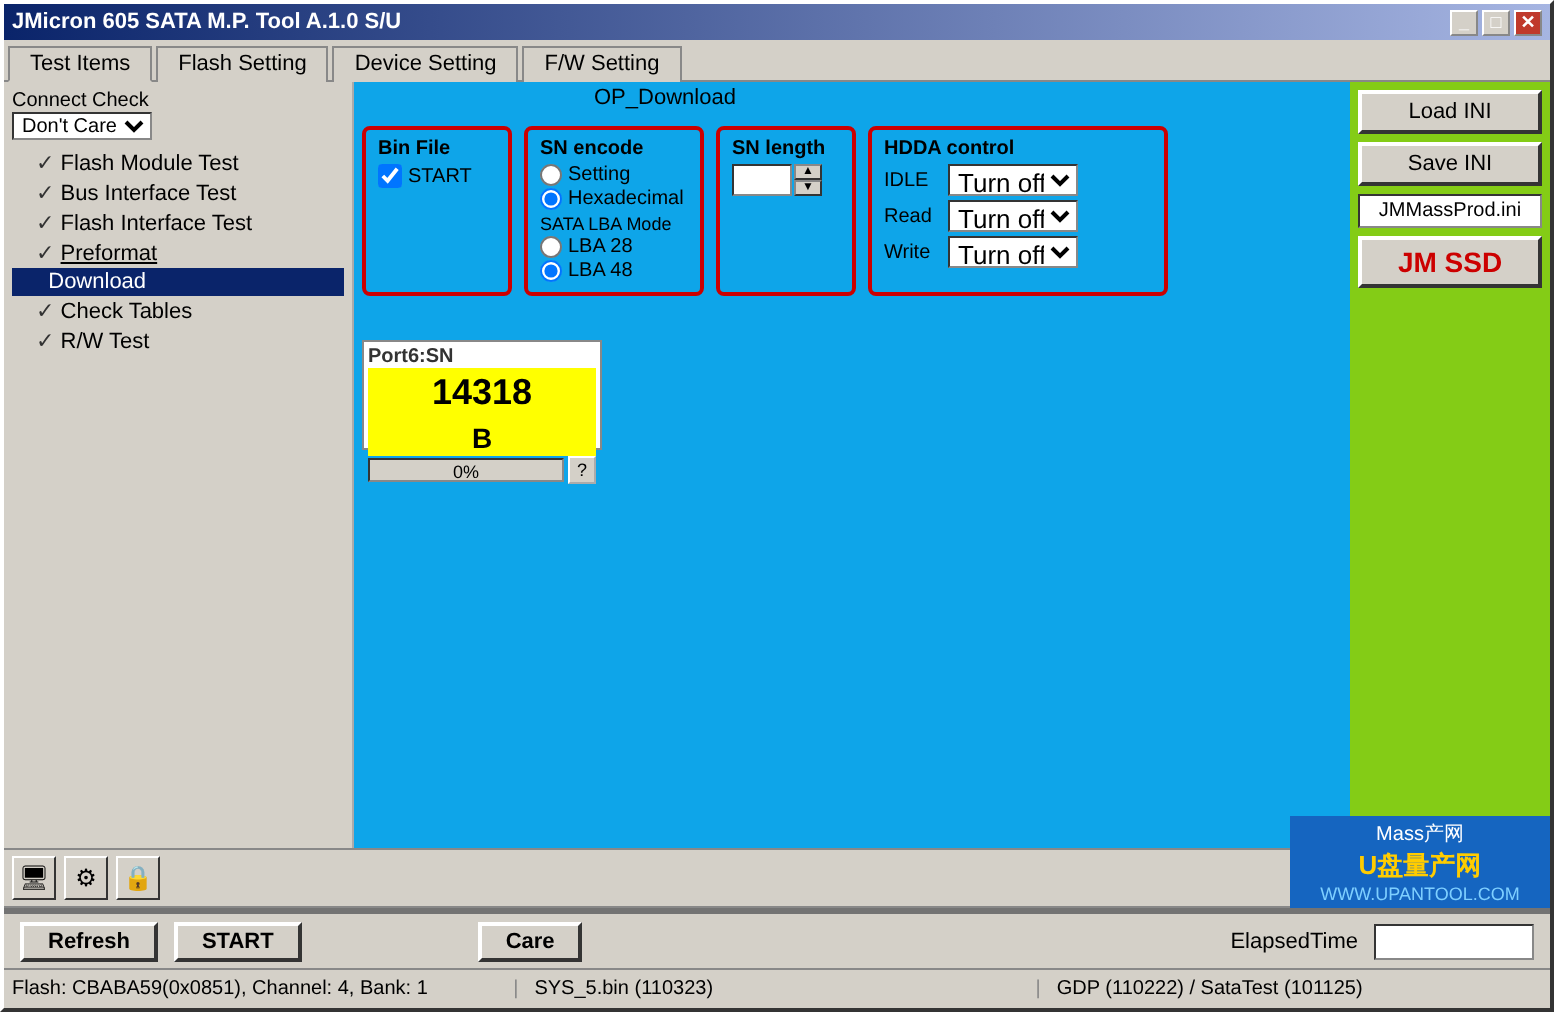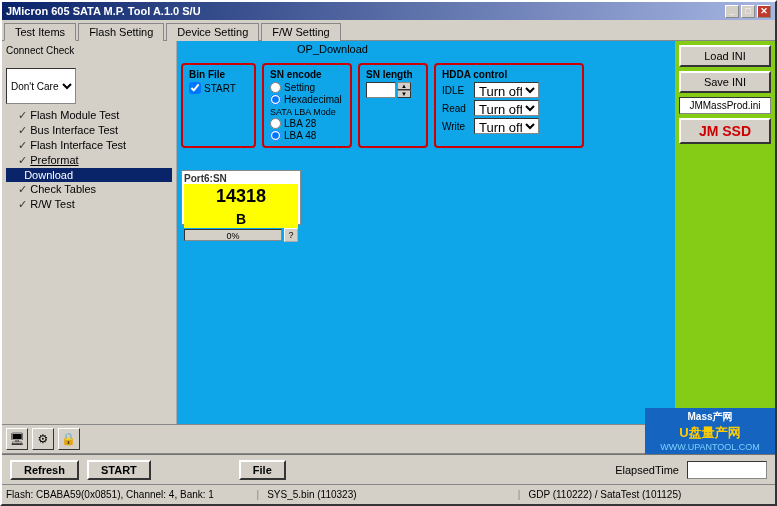--- a/index.html
+++ b/index.html
@@ -66,29 +66,29 @@
     }
     .tab.active {
       background: #d4d0c8;
       border-bottom: 1px solid #d4d0c8;
       z-index: 1;
     }
     .connect-check-row {
       display: flex;
       align-items: center;
       gap: 4px;
-      margin-bottom: 12px;
+      margin-bottom: 0;
     }
     .connect-label {
       font-size: 10px;
       white-space: nowrap;
     }
     .select-box {
       width: 70px;
-      height: 36px;
+      height: 14px;
       font-size: 10px;
       background: white;
       border: 1px inset #888;
     }
     .tree-item {
       padding: 1px 0 1px 12px;
       font-size: 11px;
       cursor: pointer;
       white-space: nowrap;
     }
@@ -311,21 +311,21 @@
     }
 
     
     .action-bar {
       height: 30px;
       background: #d4d0c8;
       display: flex;
       align-items: center;
       padding: 2px 8px;
       gap: 8px;
-      border-top: 1px solid #737373;
+      border-top: 3px solid #737373;
     }
     .action-btn {
       background: #d4d0c8;
       border: 2px outset #fff;
       border-right-color: #888;
       border-bottom-color: #888;
       padding: 2px 12px;
       font-size: 11px;
       cursor: pointer;
       font-weight: bold;
@@ -567,30 +567,30 @@
       <span>🖥</span>
     </div>
     <div class="icon-btn">
       <span>⚙</span>
     </div>
     <div class="icon-btn">
       <span>🔒</span>
     </div>
 
     <div style="position:absolute; right:0; bottom:50px; width:130px; background:#1565c0; color:white; padding:2px 4px; text-align:center;">
-      <div style="font-size:10px; color:white;font-weight:bold;">Mass产网</div>
+      <div style="font-size:10px; color:white;">Mass产网</div>
       <div style="font-size:13px; font-weight:bold; color:#ffcc00;">U盘量产网</div>
       <div style="font-size:9px; color:#7ecfff;">WWW.UPANTOOL.COM</div>
     </div>
   </div>
 
   <div class="action-bar">
     <button class="action-btn">Refresh</button>
     <button class="action-btn">START</button>
-    <button class="action-btn" style="margin-left:80px;">File</button>
+    <button class="action-btn" style="margin-left:80px;">Care</button>
     <span class="elapsed-label">ElapsedTime</span>
     <input type="text" class="elapsed-input" value="" style="">
   </div>
 
   <div class="status-bar">
     <span class="status-segment">Flash: CBABA59(0x0851), Channel: 4, Bank: 1</span>
     <span class="status-divider">|</span>
     <span class="status-segment">SYS_5.bin (110323)</span>
     <span class="status-divider">|</span>
     <span class="status-segment">GDP (110222) / SataTest (101125)</span>

